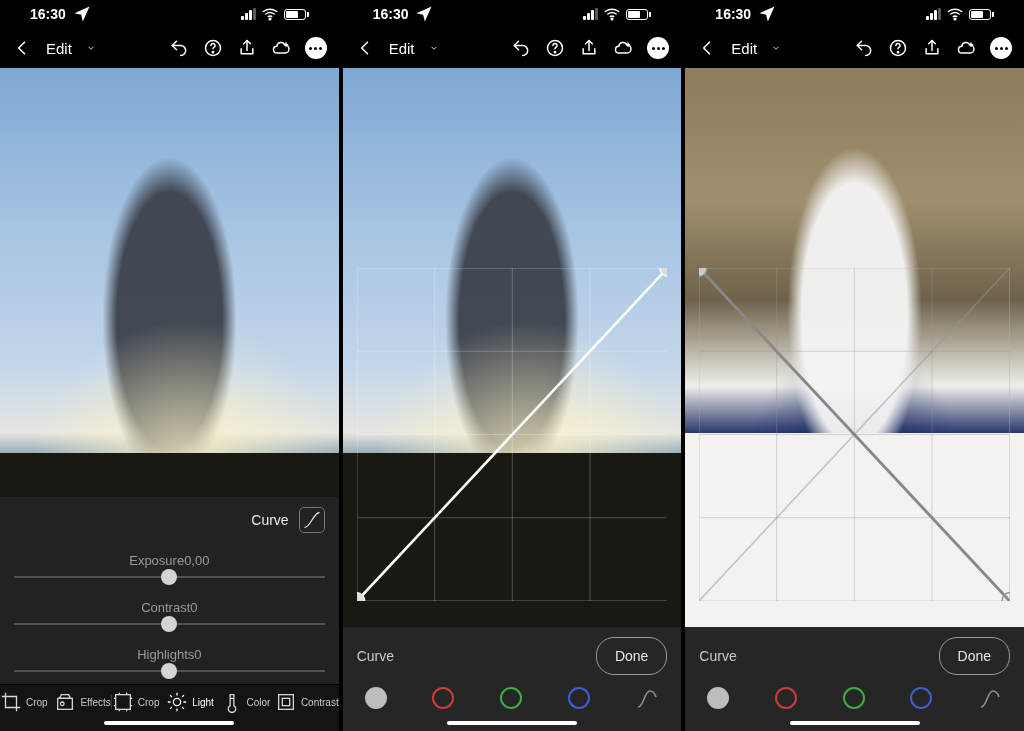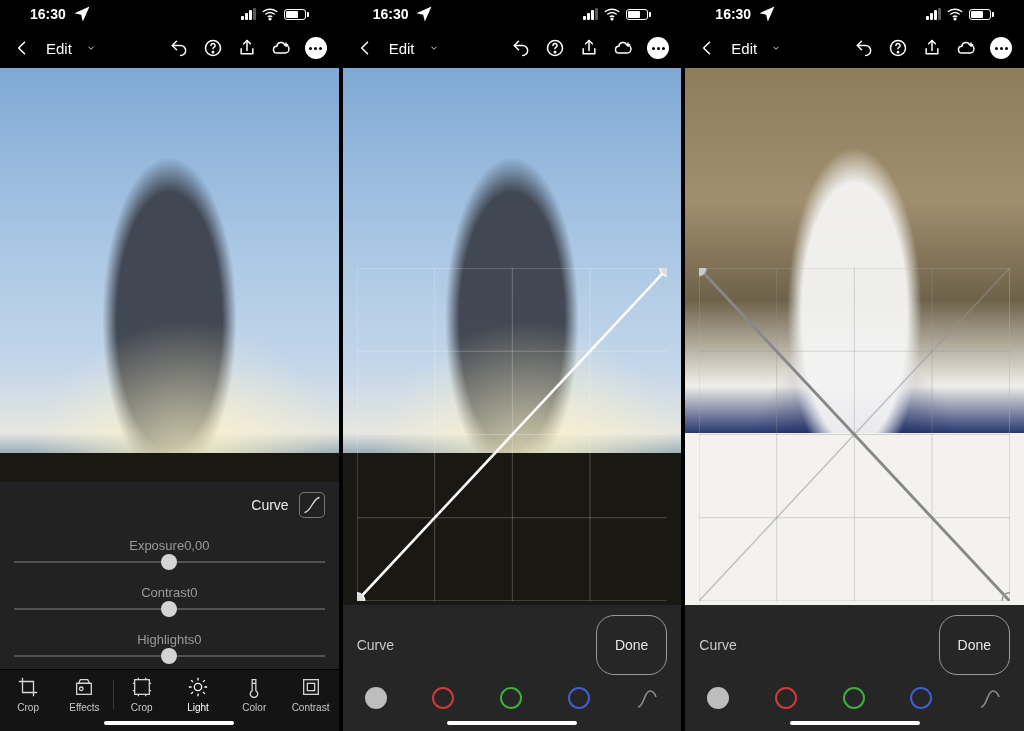--- a/index.html
+++ b/index.html
@@ -38,32 +38,32 @@
     background:
       radial-gradient(circle at 15% 85%, transparent 6px, transparent 7px) ,
       none; }
   .curve-ico svg{position:absolute;inset:2px;}
   .slider-block { padding:4px 14px 2px; font-size:13px; color:#9a9a9a;}
   .slider-row { display:flex; justify-content:center; padding:6px 0 2px; }
   .track { height:2px; background:#525252; position:relative; margin:6px 0 10px;}
   .knob { position:absolute; top:50%; left:50%; transform:translate(-50%,-50%); width:16px; height:16px; border-radius:50%; background:#d4d4d4; }
   .bottom-tabs { display:flex; background:#141414; border-top:1px solid #000; padding:6px 0 18px;}
   .bottom-tabs .sep{ width:1px; background:#3a3a3a; margin:4px 0;}
-  .tab { flex:1; display:flex; flex-direction:column; align-items:center; gap:4px; font-size:10px; color:#c8c8c8;}
+  .tab { flex:1; display:flex; flex-direction:row; align-items:center; gap:4px; font-size:10px; color:#c8c8c8;}
   .tab svg{width:22px;height:22px;stroke:#d8d8d8;fill:none;stroke-width:1.4;}
   .tab.active{color:#fff;text-align:center;}
   .tab.active svg{stroke:#fff;}
 
   
   .curve-grid { position:absolute; left:14px; right:14px; top:200px; bottom:130px; }
   .curve-grid svg{width:100%;height:100%;}
   .curve-panel { position:absolute; left:0; right:0; bottom:0; background:#262626; padding:10px 14px 22px; color:#c9c9c9;}
   .curve-head { display:flex; justify-content:space-between; align-items:center; margin-bottom:12px;}
   .curve-head span{font-size:14px;}
-  .done-btn { border:1.5px solid #9a9a9a; border-radius:18px; padding:21px 18px; color:#e6e6e6; font-size:14px; background:transparent;}
+  .done-btn { border:1.5px solid #9a9a9a; border-radius:18px; padding:10px 18px; color:#e6e6e6; font-size:14px; background:transparent;}
   .channel-row { display:flex; align-items:center; justify-content:space-between; padding:0 8px;}
   .ch { width:22px; height:22px; border-radius:50%; border:2px solid; background:transparent;}
   .ch.white{border-color:#bdbdbd;}
   .ch.white.filled{background:#bdbdbd;}
   .ch.red{border-color:#d13a3a;}
   .ch.green{border-color:#3fae3f;}
   .ch.blue{border-color:#3f5fd1;}
   .para { width:24px; height:22px; }
   .para svg{stroke:#8f8f8f;fill:none;stroke-width:1.6;}
 

